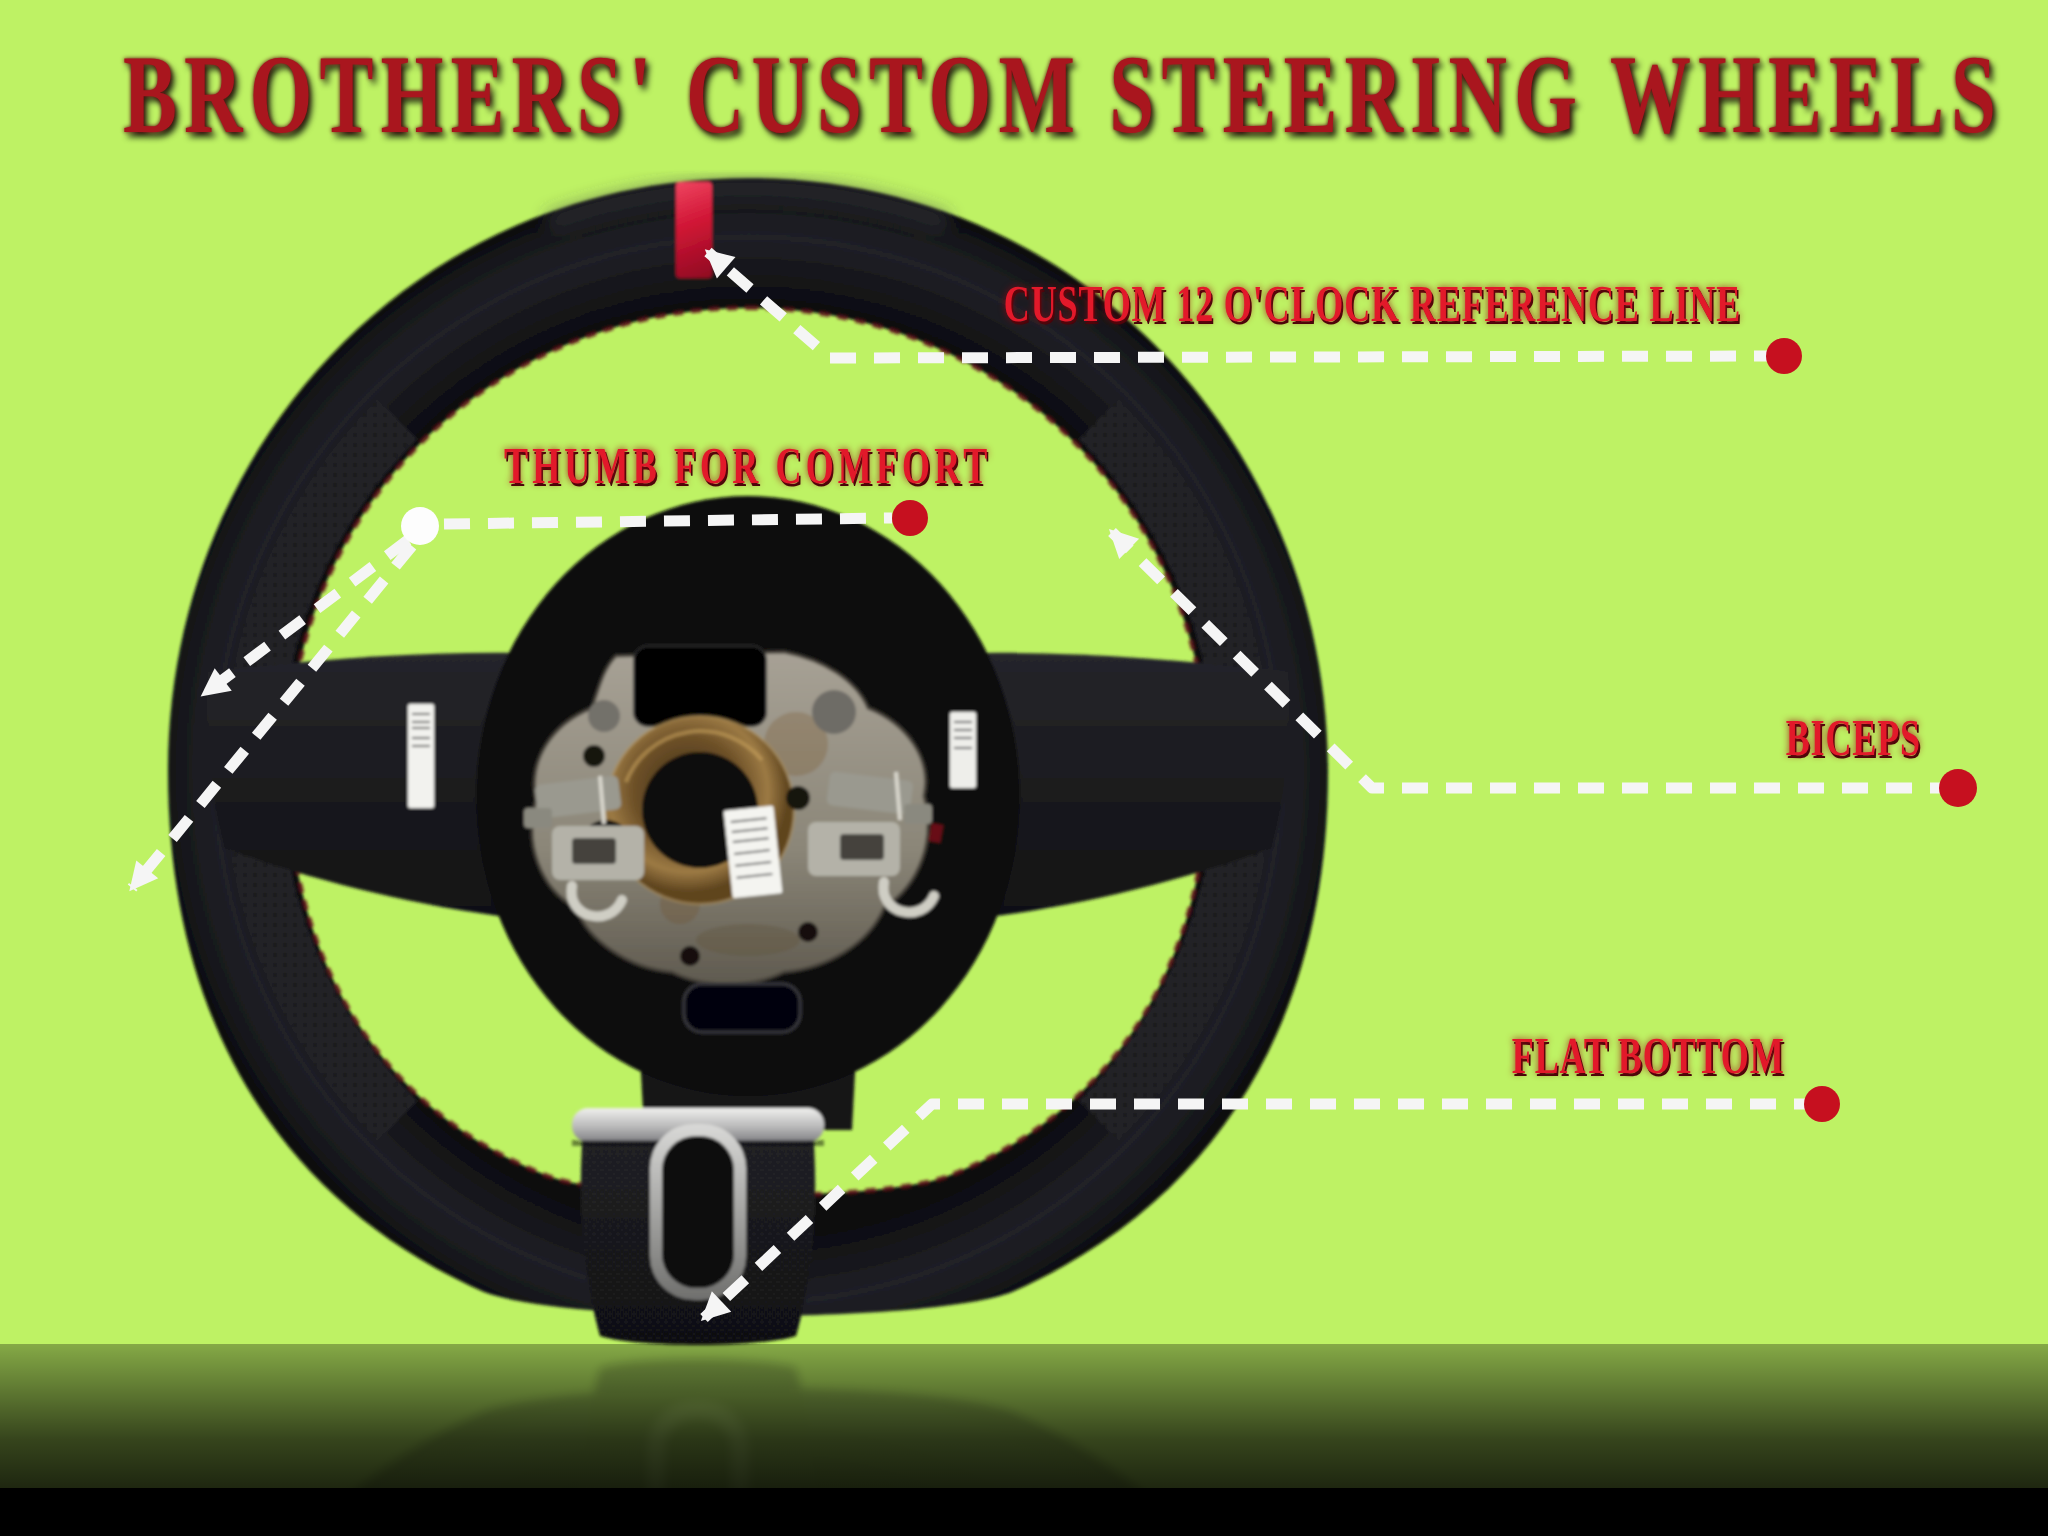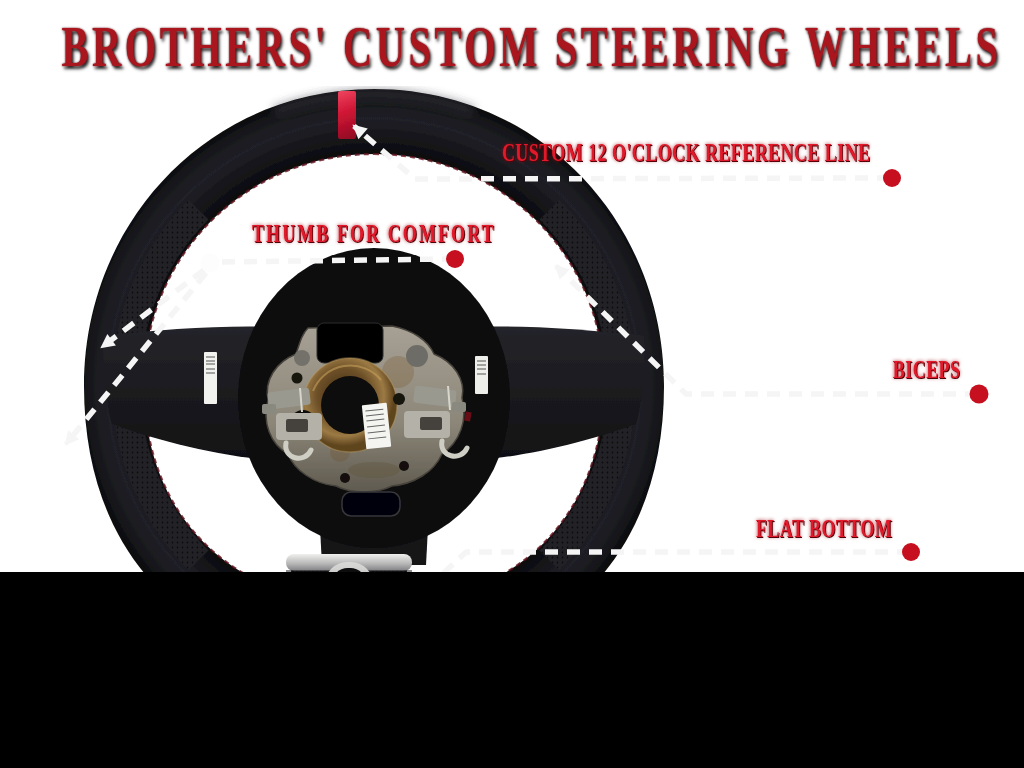--- a/index.html
+++ b/index.html
@@ -1,17 +1,17 @@
 <!DOCTYPE html>
 <html><head>
 <meta charset="utf-8">
 <style>
   html,body{margin:0;padding:0;background:#000;}
   .stage{
-    position:relative;width:1024px;height:572px;background:#ffffff;
+    position:relative;width:1024px;height:744px;background:#bef264;
     overflow:hidden;font-family:"Liberation Sans",sans-serif;
   }
   .stage svg{position:absolute;left:0;top:0;}
   .title{
     position:absolute;top:15px;left:0;width:1024px;text-align:center;
     font-family:"Liberation Serif",serif;font-weight:bold;font-size:46px;
     letter-spacing:4px;color:#a9161e;white-space:nowrap;
     transform:scale(0.88,1.22);transform-origin:center top;
     text-shadow:0 0 2px #5e0a10, 2px 2px 3px rgba(0,0,0,.85);
   }

